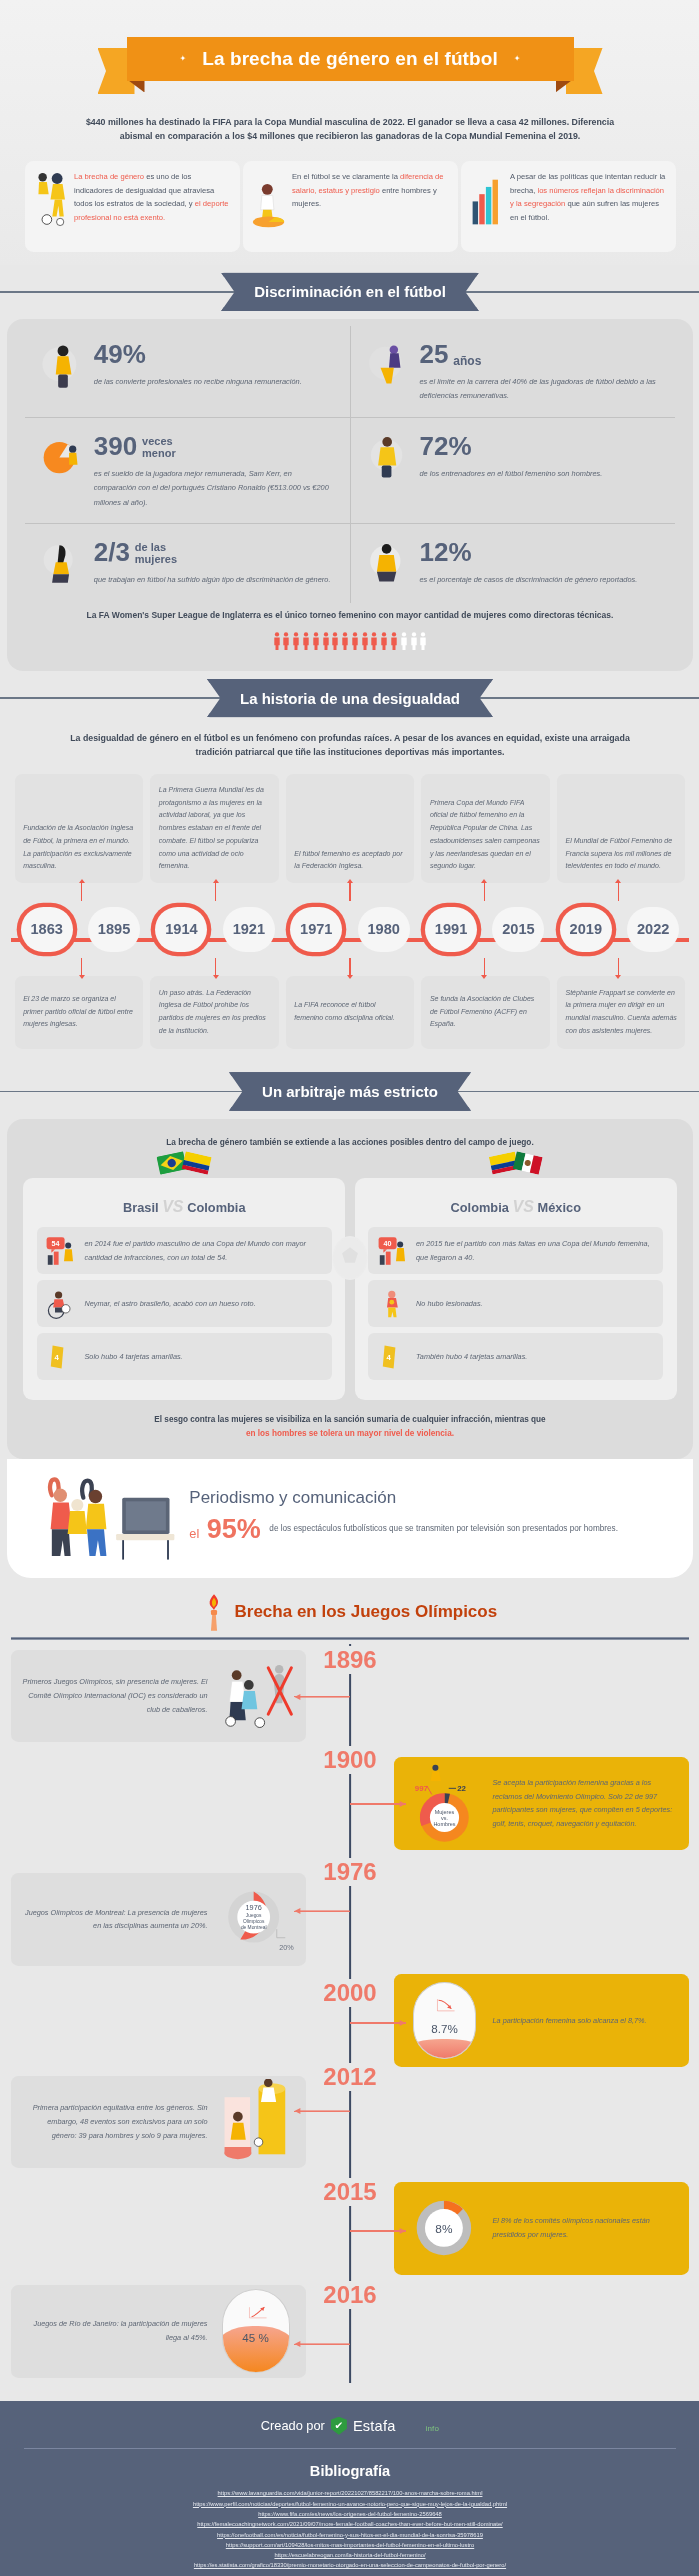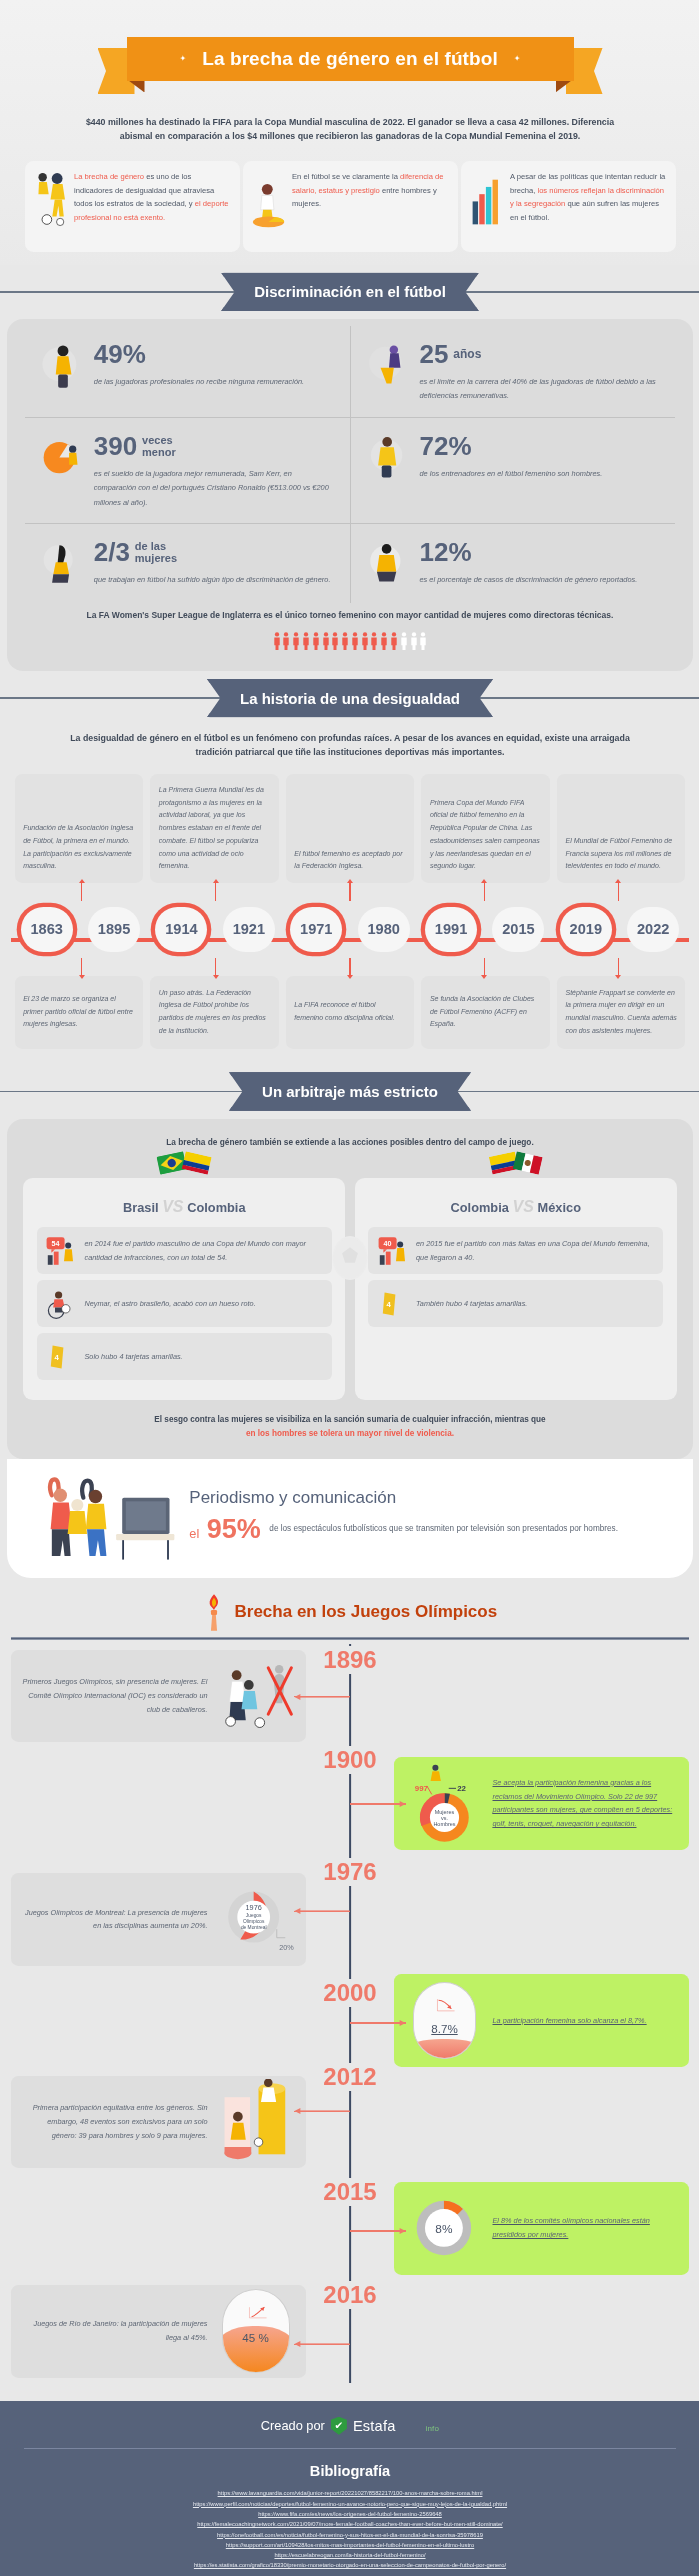--- a/index.html
+++ b/index.html
@@ -59,21 +59,21 @@
   
   .discrim{
     background:#dcdcdc;border-radius:16px;margin:0 7.3px;padding:3.7px 18px 20.7px;
   }
   .stat-grid{display:flex;flex-wrap:wrap;margin-top:3.7px;}
   .stat-cell{width:50%;display:flex;gap:8.5px;padding:13.4px 16px;align-items:flex-start;}
   .stat-cell.bl{border-left:0.6px solid #c2c2c2;}
   .stat-cell.bt{border-top:0.6px solid #c2c2c2;}
   .stat-ill{flex:0 0 44px;height:52px;position:relative;}
   .stat-body{flex:1;padding-top:2.4px;}
-  .stat-num{font-size:26px;font-weight:bold;color:#56627a;line-height:.98;display:flex;align-items:center;gap:4.9px;}
+  .stat-num{font-size:26px;font-weight:bold;color:#56627a;line-height:.98;display:flex;align-items:flex-end;gap:4.9px;}
   .stat-num .unit{font-size:12px;font-weight:bold;line-height:1.05;}
   .stat-num .unit.two{font-size:11px;white-space:pre-line;text-align:left;}
   .stat-desc{margin-top:7.3px;font-size:7.4px;font-style:italic;line-height:1.95;color:#5d6674;}
   .discrim-foot{text-align:center;font-size:8.5px;font-weight:bold;color:#414b5a;line-height:1.6;margin-top:6px;}
   .people-row{display:flex;justify-content:center;gap:1.8px;margin-top:9.7px;}
   .person{width:8px;height:18px;}
 
   
   .historia{padding:2.4px 11px 16px;}
   .historia-lead{max-width:596px;margin:3.7px auto 0;text-align:center;font-size:8.8px;font-weight:bold;line-height:1.62;color:#414b5a;}
@@ -137,21 +137,21 @@
   .oly-spine{position:absolute;left:50%;top:0;bottom:0;width:1.8px;background:#3d4a63;transform:translateX(-50%);}
   .oly-row{position:relative;display:flex;align-items:center;min-height:72px;}
   .oly-side{width:calc(50% - 38px);}
   .oly-side.left{padding-right:6px;}
   .oly-side.right{padding-left:6px;margin-left:auto;}
   .oly-year{
     position:absolute;left:50%;transform:translateX(-50%);
     font-size:24px;font-weight:bold;color:#ef7a6a;z-index:4;background:#e8e8e8;padding:0 3.7px;
   }
   .oly-card{background:#dedede;border-radius:7.3px;padding:9.7px 11px;display:flex;align-items:center;gap:8.5px;}
-  .oly-card.r{background:#bef264;text-decoration:underline;}
+  .oly-card.r{background:#eab308;}
   .oly-card p{font-size:7.3px;font-style:italic;line-height:1.9;color:#5d6674;}
   .oly-card.left-text p{text-align:right;}
   .oly-arrow{position:absolute;height:1.2px;background:#ef7a6a;top:50%;}
   .chart-box{flex:0 0 79px;height:73px;position:relative;display:flex;align-items:center;justify-content:center;}
   .capsule{width:63px;height:77px;border-radius:50%/42%;background:#fafafa;border:1.2px solid #cfcfcf;position:relative;overflow:hidden;display:flex;align-items:center;justify-content:center;}
   .capsule .wave{position:absolute;left:-10%;width:120%;bottom:0;border-radius:46% 46% 0 0;}
   .capsule .val{position:relative;z-index:2;font-size:11.6px;color:#4a5568;}
 
   
   .footer{background:#56627a;padding:16px 24px 20.7px;color:#fff;}
@@ -243,21 +243,21 @@
             <circle cx="36" cy="18" r="9" fill="#222"></circle>
             <path d="M27 27h18l5 30H24z" fill="#f5b301"></path>
             <rect x="28" y="57" width="16" height="22" rx="3" fill="#3b3b4d"></rect>
           </svg>
         </div>
         <div class="stat-body">
           <div class="stat-num">
             <span>49%</span>
             <span class="unit two"></span>
           </div>
-          <p class="stat-desc">de las jugadoras profesionales no recibe ninguna remuneración.</p>
+          <p class="stat-desc">de las convierte profesionales no recibe ninguna remuneración.</p>
         </div>
       </div>
 
       <div class="stat-cell bl">
         <div class="stat-ill">
           <svg viewBox="0 0 72 86" width="44" height="52">
             <circle cx="30" cy="38" r="27" fill="#e0e0e0"></circle>
             <circle cx="44" cy="16" r="7" fill="#6a4fa3"></circle>
             <path d="M38 22h14l3 24H36z" fill="#4c3b83"></path>
             <path d="M22 46h22l-4 26h-8z" fill="#f5b301"></path>
@@ -602,20 +602,31 @@
               <text x="17" y="17" font-size="12" font-weight="bold" fill="#fff" text-anchor="middle" font-family="Liberation Sans">40</text>
               <rect x="4" y="32" width="8" height="16" fill="#3b4252"></rect>
               <rect x="14" y="26" width="8" height="22" fill="#ef5b4c"></rect>
               <circle cx="38" cy="14" r="5" fill="#2f3b52"></circle>
               <path d="M33 20h11l2 22H31z" fill="#f5b301"></path>
             </svg>
           </div>
           <p>en 2015 fue el partido con más faltas en una Copa del Mundo femenina, que llegaron a 40.</p>
         </div>
 
+        <div class="fact">
+          <div class="fact-ill">
+            <svg viewBox="0 0 52 50" width="32" height="30">
+              <circle cx="24" cy="9" r="6" fill="#ef8d7a"></circle>
+              <path d="M18 15h13l3 16H16z" fill="#ef5b4c"></path>
+              <path d="M18 31h12l2 16h-5l-2-9-2 9h-5z" fill="#f5c518"></path>
+              <circle cx="24" cy="22" r="4" fill="#f5c518"></circle>
+            </svg>
+          </div>
+          <p>No hubo lesionadas.</p>
+        </div>
 
         <div class="fact">
           <div class="fact-ill">
             <svg viewBox="0 0 52 50" width="32" height="30">
               <polygon points="12,6 30,9 27,44 9,41" fill="#f0c020"></polygon>
               <text x="19" y="30" font-size="13" font-weight="bold" fill="#fff" text-anchor="middle" font-family="Liberation Sans">4</text>
             </svg>
           </div>
           <p>También hubo 4 tarjetas amarillas.</p>
         </div>

